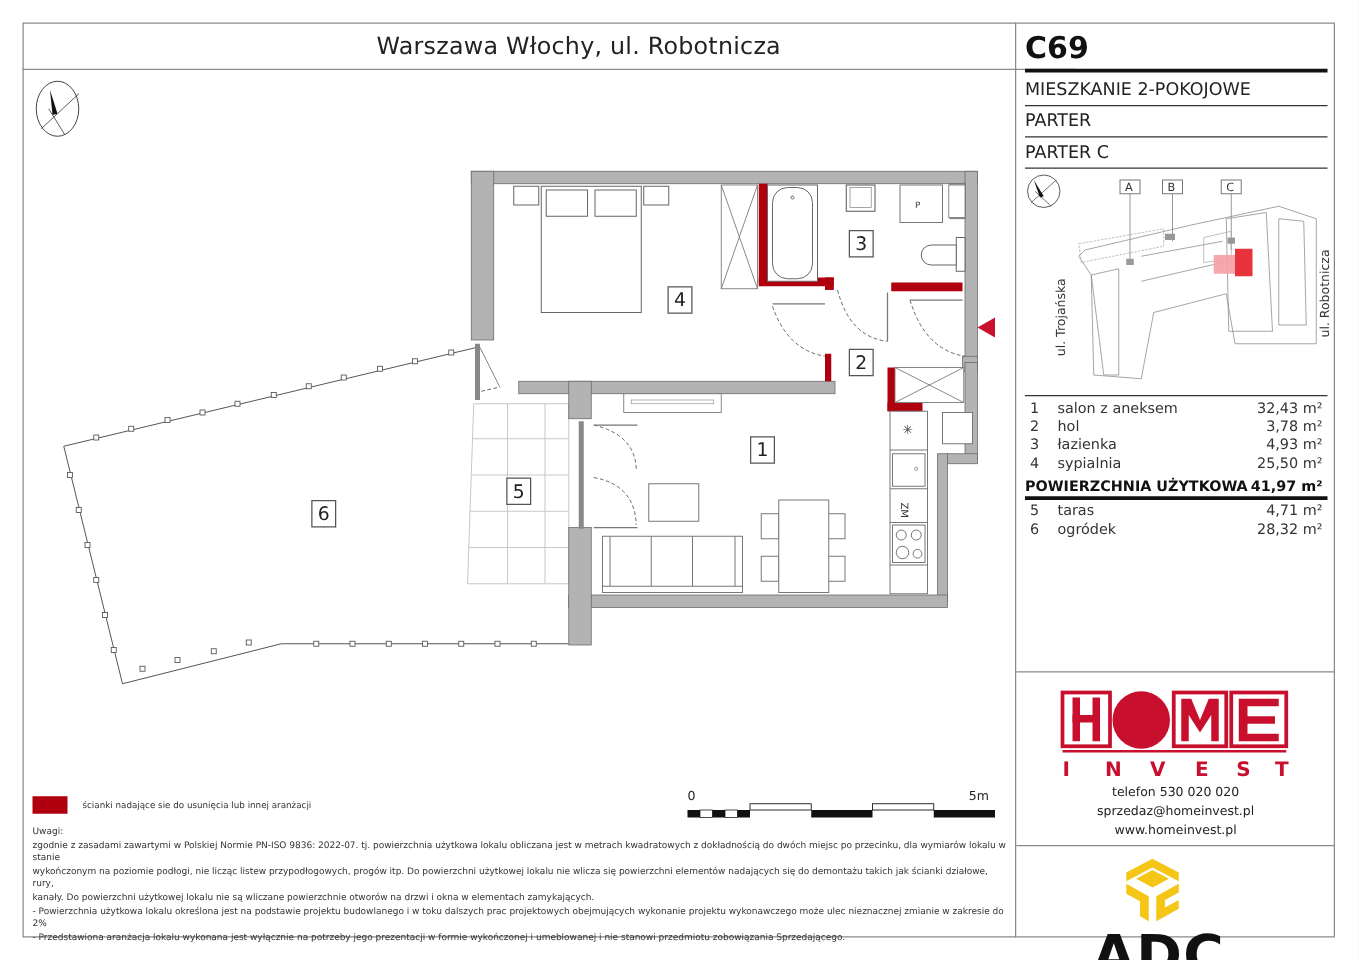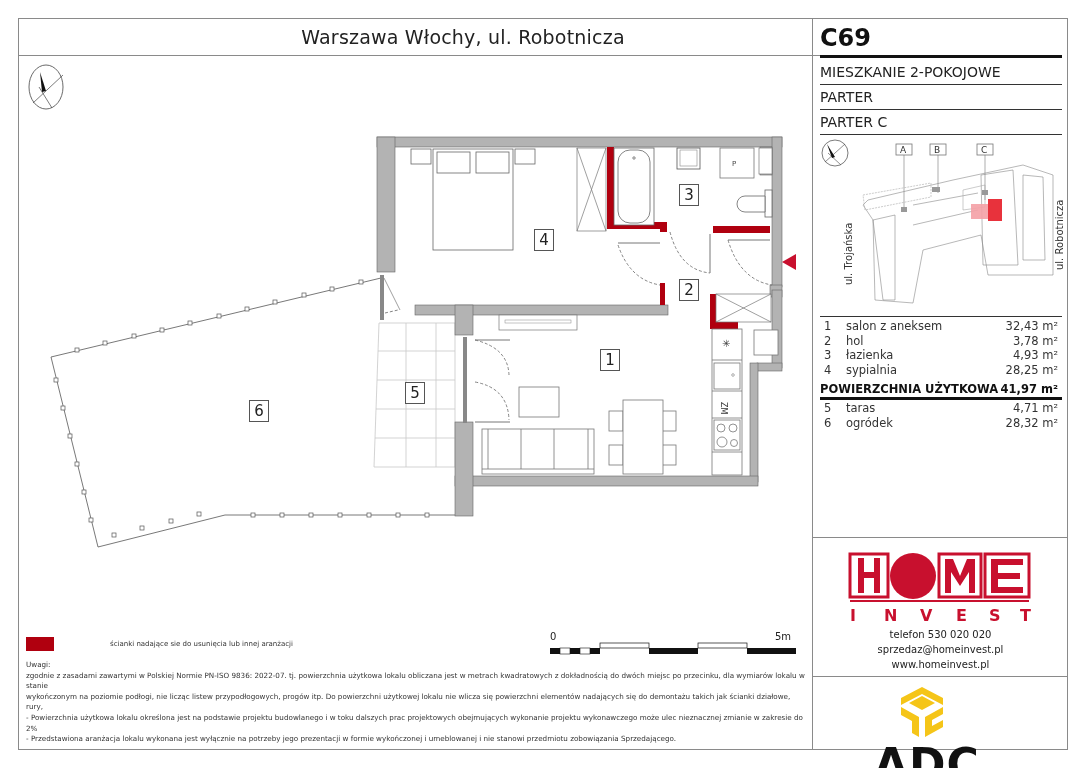--- a/index.html
+++ b/index.html
@@ -18,21 +18,21 @@
   .area-table .num{width:22px;padding-left:4px;}
   .area-table .name{flex:1;}
   .area-table .val{text-align:right;padding-right:4px;}
   .area-table .total{font-weight:bold;color:#111;border-bottom:3px solid #111;height:16px;line-height:16px;margin-top:4px;margin-bottom:1px;font-size:11.5px;justify-content:space-between;}
   .hdiv{position:absolute;left:813px;width:255px;height:1px;background:#8a8a8a;}
   .logo-home{position:absolute;left:848px;top:552px;}
   .contact{position:absolute;left:813px;top:627px;width:255px;text-align:center;font-size:10px;line-height:15px;color:#222;}
   .adc{position:absolute;left:864px;top:685px;display:flex;align-items:center;flex-direction:column;}
   .adc-text{font-size:44px;font-weight:bold;color:#111;margin-left:10px;letter-spacing:1px;font-family:"DejaVu Sans",sans-serif;}
   
-  .legend{position:absolute;left:26px;top:637px;display:flex;align-items:center;font-size:7px;color:#333;gap:44px;}
+  .legend{position:absolute;left:26px;top:637px;display:flex;align-items:center;font-size:7px;color:#333;}
   .legend-swatch{width:28px;height:14px;background:#b0000f;margin-right:12px;}
   .notes{position:absolute;left:26px;top:660px;width:780px;font-size:7.2px;line-height:10.6px;color:#333;}
   .scalebar{position:absolute;left:548px;top:630px;width:250px;height:30px;}
   .room-label{position:absolute;border:1px solid #555;background:#fff;font-size:15px;color:#222;text-align:center;width:18px;height:20px;line-height:20px;}
 </style>
 </head>
 <body>
 
 <div class="sheet">
   <div class="frame"></div>
@@ -299,21 +299,21 @@
         <span class="val">3,78 m²</span>
     </div>
     <div class="row">
       <span class="num">3</span>
         <span class="name">łazienka</span>
         <span class="val">4,93 m²</span>
     </div>
     <div class="row">
       <span class="num">4</span>
         <span class="name">sypialnia</span>
-        <span class="val">28,25 m²</span>
+        <span class="val">25,50 m²</span>
     </div>
     <div class="row total">
       <span class="name">POWIERZCHNIA UŻYTKOWA</span>
         <span class="val">41,97 m²</span>
     </div>
     <div class="row">
       <span class="num">5</span>
         <span class="name">taras</span>
         <span class="val">4,71 m²</span>
     </div>
@@ -387,17 +387,18 @@
 
   <div class="legend">
     <div class="legend-swatch"></div>
     <span>ścianki nadające sie do usunięcia lub innej aranżacji</span>
   </div>
 
   <div class="notes">
     <div>Uwagi:</div>
     <div>zgodnie z zasadami zawartymi w Polskiej Normie PN-ISO 9836: 2022-07. tj. powierzchnia użytkowa lokalu obliczana jest w metrach kwadratowych z dokładnością do dwóch miejsc po przecinku, dla wymiarów lokalu w stanie</div>
     <div>wykończonym na poziomie podłogi, nie licząc listew przypodłogowych, progów itp. Do powierzchni użytkowej lokalu nie wlicza się powierzchni elementów nadających się do demontażu takich jak ścianki działowe, rury,</div>
+    <div>kanały. Do powierzchni użytkowej lokalu nie są wliczane powierzchnie otworów na drzwi i okna w elementach zamykających.</div>
     <div>- Powierzchnia użytkowa lokalu określona jest na podstawie projektu budowlanego i w toku dalszych prac projektowych obejmujących wykonanie projektu wykonawczego może ulec nieznacznej zmianie w zakresie do 2%</div>
     <div>- Przedstawiona aranżacja lokalu wykonana jest wyłącznie na potrzeby jego prezentacji w formie wykończonej i umeblowanej i nie stanowi przedmiotu zobowiązania Sprzedającego.</div>
 
   </div>
 </div>
 
 </body></html>

